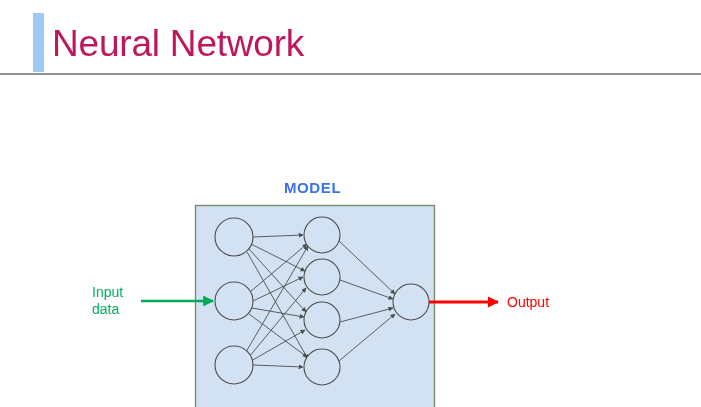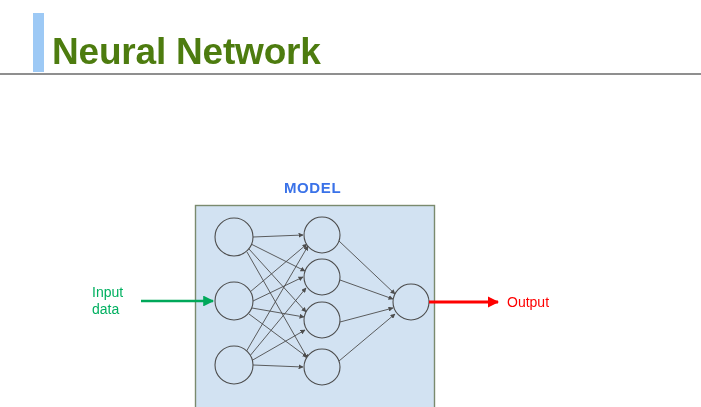--- a/index.html
+++ b/index.html
@@ -28,24 +28,24 @@
     position: absolute;
     left: 33px;
     top: 13px;
     width: 11px;
     height: 59px;
     background: #9dc9f5;
   }
   #page-title {
     position: absolute;
     left: 52px;
-    top: 28px;
+    top: 20px;
     font-size: 37px;
-    font-weight: 700;
-    color: #4d7c0f;
+    font-weight: 400;
+    color: #be185d;
     letter-spacing: -0.2px;
     line-height: 48px;
     white-space: nowrap;
   }
   #header-rule {
     position: absolute;
     left: 0;
     top: 73px;
     width: 701px;
     height: 2px;

